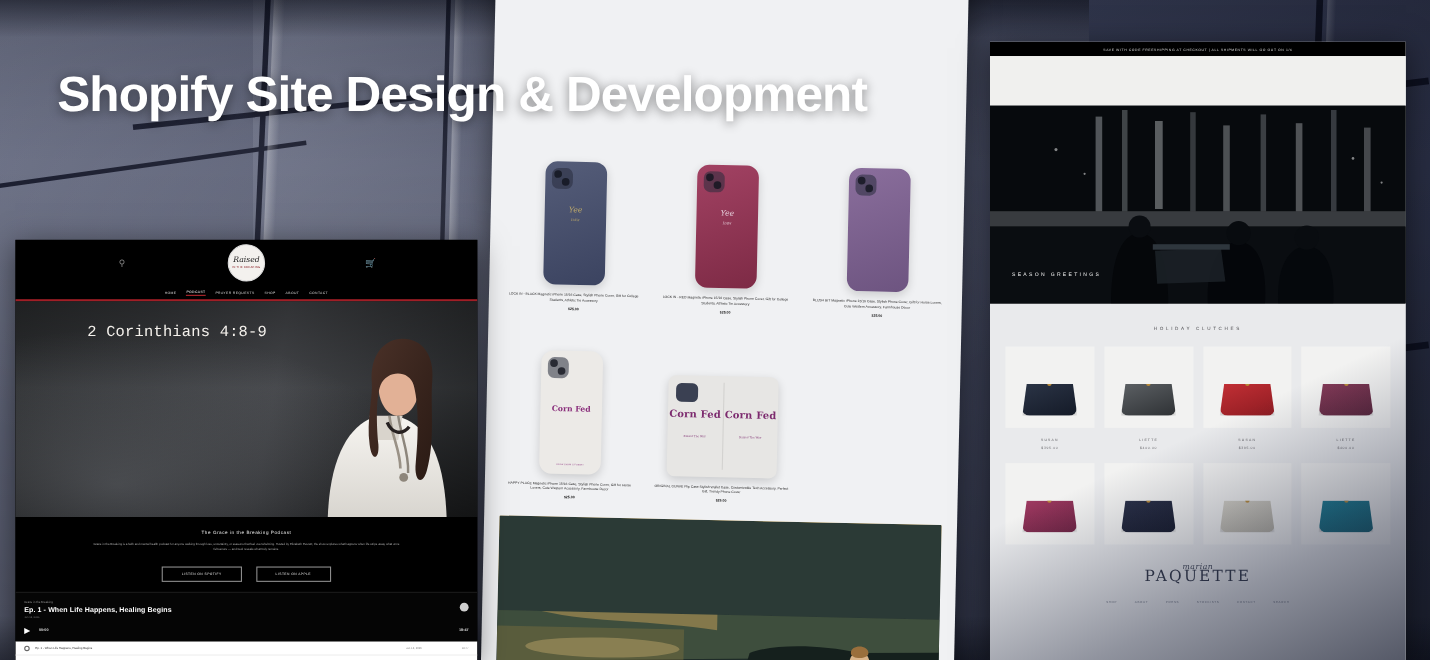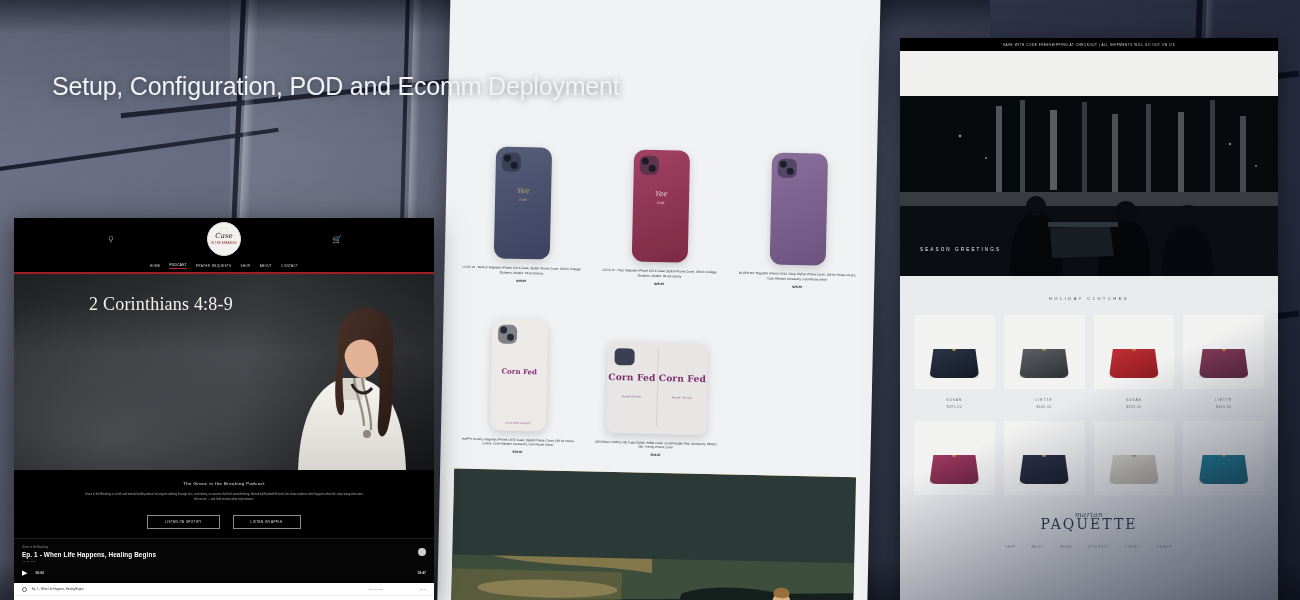--- a/index.html
+++ b/index.html
@@ -48,21 +48,21 @@
                 align-items:center; gap:9px; }
   #shotA .nav span { color:#d8d8d8; font-size:3.1px; letter-spacing:.35px; text-transform:uppercase; }
   #shotA .nav span.on { color:#fff; border-bottom:1px solid #b3262c; padding-bottom:1px; }
   #shotA .rule { height:2px; background:#a01e26; }
   #shotA .hero { height:196px; position:relative;
      background:linear-gradient(100deg,#2f3133 0%,#3c3e41 30%,#4a4c50 55%,#2a2c2e 100%); }
   #shotA .hero:before { content:''; position:absolute; inset:0;
      background:radial-gradient(ellipse at 22% 85%,rgba(190,195,205,.25),rgba(0,0,0,0) 60%),
                 linear-gradient(180deg,rgba(0,0,0,.35),rgba(0,0,0,.1) 40%,rgba(0,0,0,.55)); }
   #shotA .verse { position:absolute; left:62px; top:20px; width:170px; text-align:center; z-index:2; }
-  #shotA .verse h3 { font-family:Liberation Serif, serif; color:#f4f1ec; font-size:18px;
+  #shotA .verse h3 { font-family:Liberation Mono, monospace; color:#f4f1ec; font-size:14px;
                      font-weight:400; letter-spacing:.2px; }
   #shotA .verse p { font-family:"DejaVu Serif", serif; color:#e9e5de; font-size:8.6px;
                     line-height:1.55; margin-top:9px; }
   #shotA .model { position:absolute; right:24px; bottom:0; width:118px; height:178px; z-index:3; }
   #shotA .pod { background:#000; padding:11px 0 9px; text-align:center; }
   #shotA .pod h4 { color:#efefef; font-size:4.2px; letter-spacing:.5px; font-weight:400; }
   #shotA .pod p { color:#a9a9a9; font-size:2.7px; line-height:1.9; margin:6px auto 0; width:280px; }
   #shotA .btns { display:flex; justify-content:center; gap:13px; margin-top:13px; }
   #shotA .btns span { border:1px solid #8c8c8c; color:#e2e2e2; font-size:3px;
                       padding:4px 17px; letter-spacing:.4px; }
@@ -165,28 +165,28 @@
   <div class="panel" style="right:0;top:0;width:310px;height:600px;background:linear-gradient(125deg,#343a52 0%,#2a2f45 40%,#1f2436 100%);"></div>
   <div class="seam" style="right:108px;top:-40px;width:6px;height:700px;transform:rotate(2deg);background:#0e1120;"></div>
   <div class="seam" style="right:0;top:90px;width:320px;height:6px;transform:rotate(-7deg);background:#0d1020;"></div>
   <div class="seam" style="right:0;top:330px;width:320px;height:6px;transform:rotate(-7deg);background:#0d1020;"></div>
   <div class="hl" style="right:96px;top:-40px;width:8px;height:700px;transform:rotate(2deg);background:linear-gradient(90deg,rgba(255,255,255,.16),rgba(255,255,255,0));"></div>
   <div class="shade" style="left:0;bottom:0;width:1300px;height:40px;background:linear-gradient(0deg,rgba(8,11,22,.5),rgba(8,11,22,0));"></div>
 </div>
 <div id="vig"></div>
 
 <div id="titleblock">
-  <div id="subtitle">Setup, Configuration, POD and Ecomm Deployment</div>
+  <div id="title">Shopify Site Design &amp; Development</div>
 </div>
 
 <div class="shot" id="shotA">
   <div class="hdr">
     <span class="searchi">⚲</span>
     <div class="logo">
-      <b>Case</b>
+      <b>Raised</b>
       <i>IN THE BREAKING</i>
     </div>
     <span class="carti">🛒</span>
   </div>
   <div class="nav">
     <span>HOME</span>
     <span class="on">PODCAST</span>
     <span>PRAYER REQUESTS</span>
     <span>SHOP</span>
     <span>ABOUT</span>

